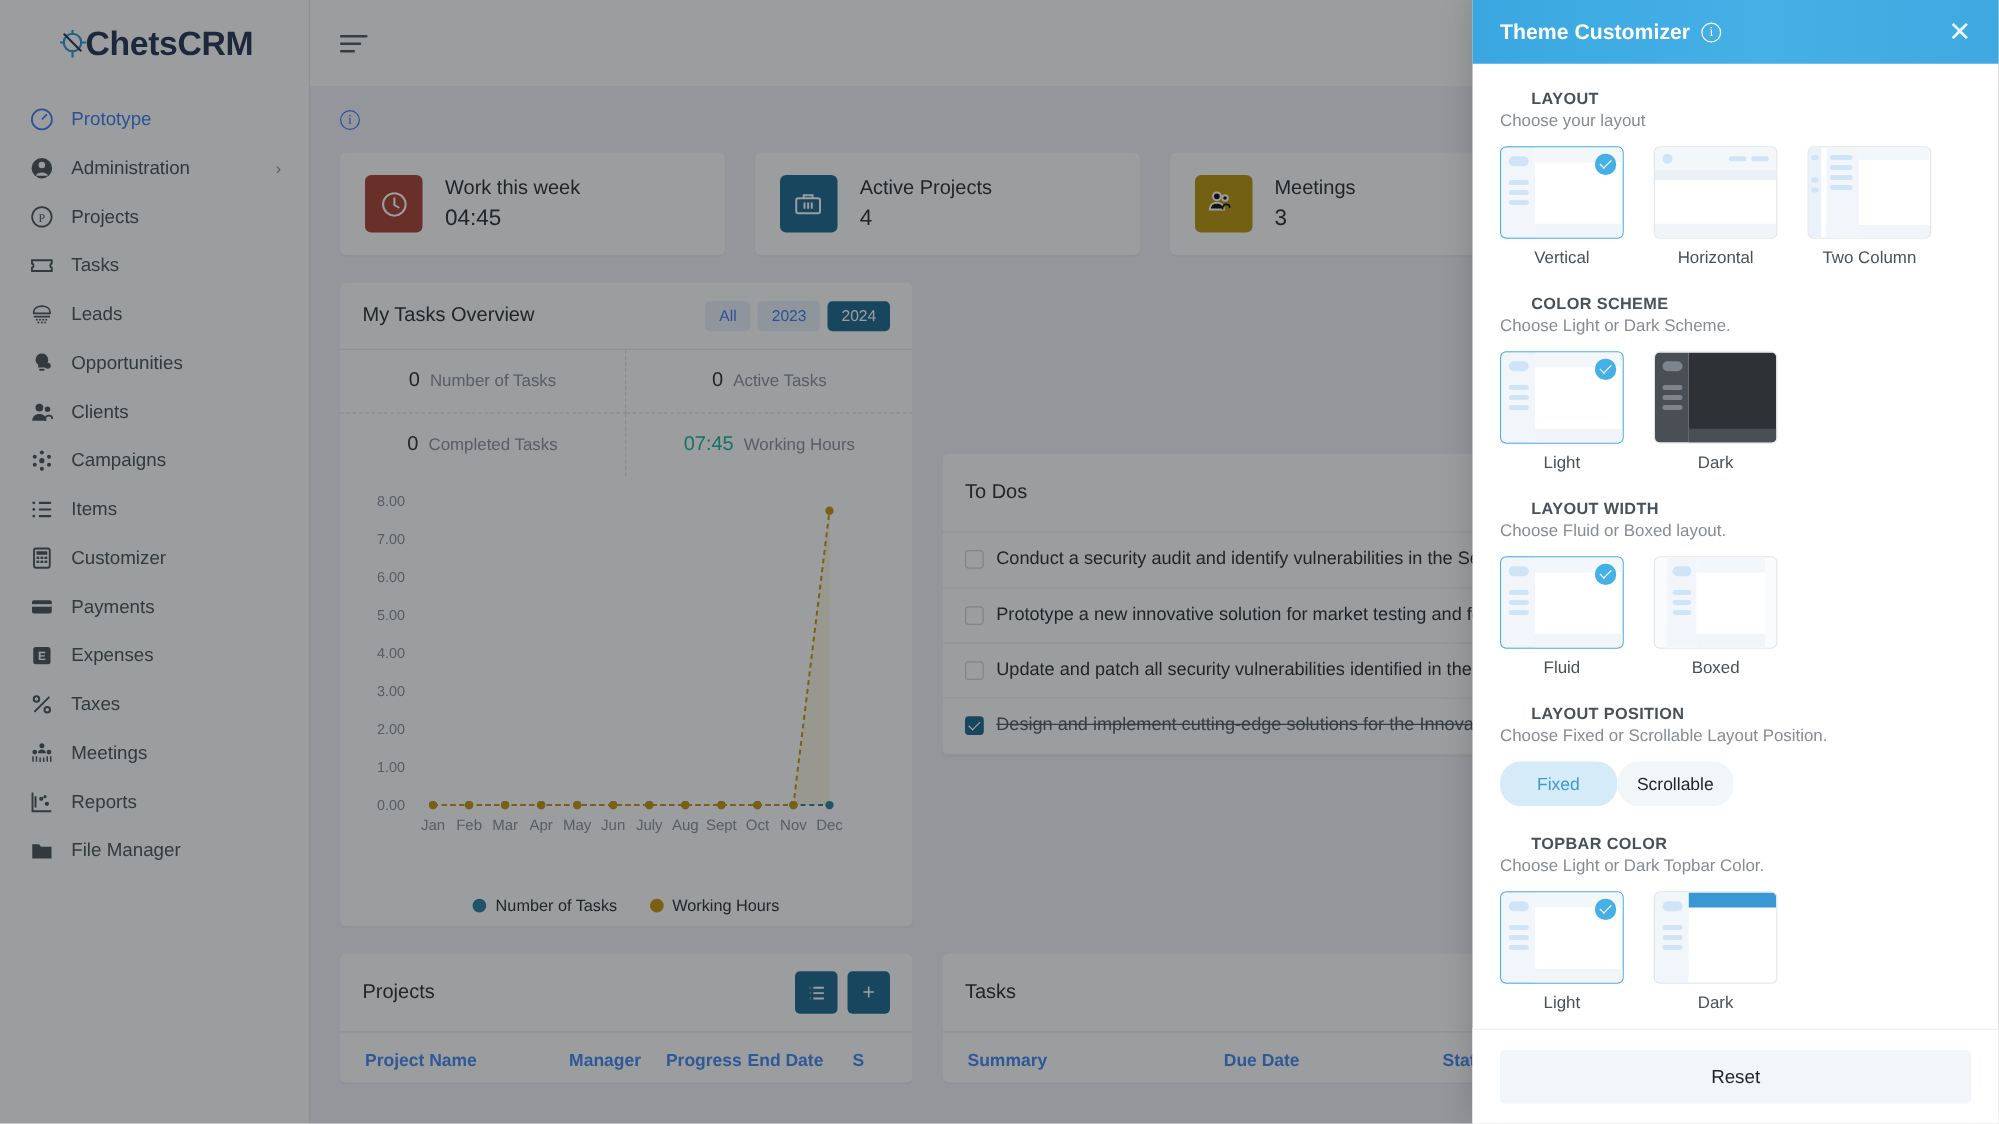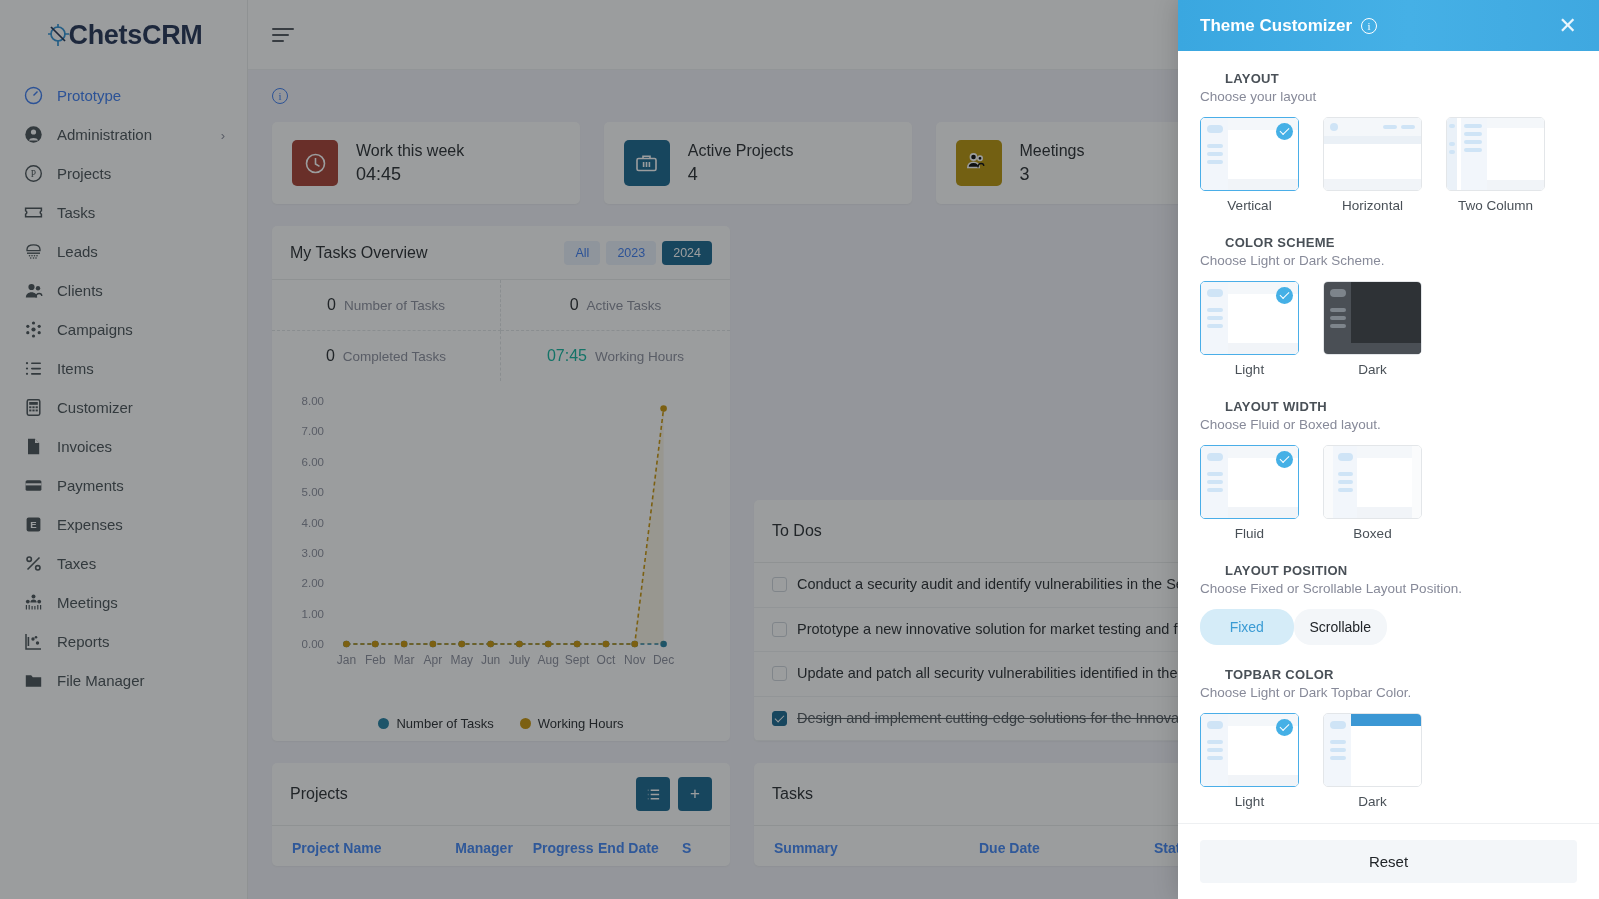--- a/index.html
+++ b/index.html
@@ -65,21 +65,21 @@
   .stat-card {
     flex: 1; background: #fff; border-radius: 5px; padding: 18px 20px;
     display: flex; align-items: center; gap: 18px; min-height: 80px;
     box-shadow: 0 1px 2px rgba(56,65,74,.06);
   }
   .stat-ico { width: 46px; height: 46px; border-radius: 5px; display:flex; align-items:center; justify-content:center; flex:0 0 46px; }
   .stat-ico svg { width: 25px; height: 25px; stroke: #fff; fill: none; stroke-width: 1.6; }
   .stat-title { font-size: 16px; color: #212529; margin-bottom: 4px; }
   .stat-value { font-size: 18px; color: #212529; }
 
-  .cards-row { display: flex; gap: 24px; padding: 22px 24px 0 24px; align-items: flex-end; }
+  .cards-row { display: flex; gap: 24px; padding: 22px 24px 0 24px; align-items: center; }
   .card { background: #fff; border-radius: 5px; box-shadow: 0 1px 2px rgba(56,65,74,.06); }
   .card-head {
     display: flex; align-items: center; padding: 14px 18px; border-bottom: 1px solid #e9ebec;
     min-height: 54px;
   }
   .card-title { font-size: 16px; color: #212529; font-weight: 400; }
   .card-actions { margin-left: auto; display: flex; gap: 8px; align-items: center; }
   .pill-group { display: flex; gap: 6px; }
   .pill { font-size: 12.5px; padding: 5px 11px; border-radius: 4px; background: #e9f0fb; color: #3577f1; cursor: pointer; }
   .pill.sel { background: #10618b; color: #fff; }
@@ -239,20 +239,30 @@
                 <circle cx="9.5" cy="16" r=".8"></circle>
                 <circle cx="12" cy="16" r=".8"></circle>
               </g>
             </svg>
           </span>
           <span>Leads</span>
         </div>
         <div class="nav-item">
           <span class="nav-ico">
             <svg viewBox="0 0 19 19">
+              <path d="M9.5 1.8a5 5 0 0 0-3 9v2.2h6V10.8a5 5 0 0 0-3-9z" fill="currentColor"></path>
+              <rect x="7.3" y="14" width="4.4" height="1.5" rx=".7" fill="currentColor"></rect>
+              <circle cx="14.2" cy="11.5" r="2.4" fill="currentColor"></circle>
+            </svg>
+          </span>
+          <span>Opportunities</span>
+        </div>
+        <div class="nav-item">
+          <span class="nav-ico">
+            <svg viewBox="0 0 19 19">
               <circle cx="7.5" cy="6" r="3.1" fill="currentColor"></circle>
               <path d="M1.8 16.5c0-3.2 2.5-5.3 5.7-5.3s5.7 2.1 5.7 5.3z" fill="currentColor"></path>
               <circle cx="14" cy="7.3" r="2.2" fill="currentColor"></circle>
               <path d="M12 16.5c0-2.4 1.3-4 3.2-4 1.5 0 2.6 1 2.6 2.6" fill="none" stroke="currentColor" stroke-width="1.3"></path>
             </svg>
           </span>
           <span>Clients</span>
         </div>
         <div class="nav-item">
           <span class="nav-ico">
@@ -294,29 +304,20 @@
                 <rect x="5.2" y="8.3" width="2.2" height="1.9"></rect>
                 <rect x="8.4" y="8.3" width="2.2" height="1.9"></rect>
                 <rect x="11.6" y="8.3" width="2.2" height="1.9"></rect>
                 <rect x="5.2" y="11.5" width="2.2" height="1.9"></rect>
                 <rect x="8.4" y="11.5" width="2.2" height="1.9"></rect>
                 <rect x="11.6" y="11.5" width="2.2" height="1.9"></rect>
               </g>
             </svg>
           </span>
           <span>Customizer</span>
-        </div>
-        <div class="nav-item">
-          <span class="nav-ico">
-            <svg viewBox="0 0 19 19">
-              <path d="M4 1.7h7l4.2 4.2v11.4H4z" fill="currentColor"></path>
-              <path d="M11 1.7v4.2h4.2" fill="#fff"></path>
-            </svg>
-          </span>
-          <span>Invoices</span>
         </div>
         <div class="nav-item">
           <span class="nav-ico">
             <svg viewBox="0 0 19 19">
               <rect x="1.6" y="4.2" width="15.8" height="10.6" rx="1.6" fill="currentColor"></rect>
               <rect x="1.6" y="7.3" width="15.8" height="2.1" fill="#fff"></rect>
             </svg>
           </span>
           <span>Payments</span>
         </div>

